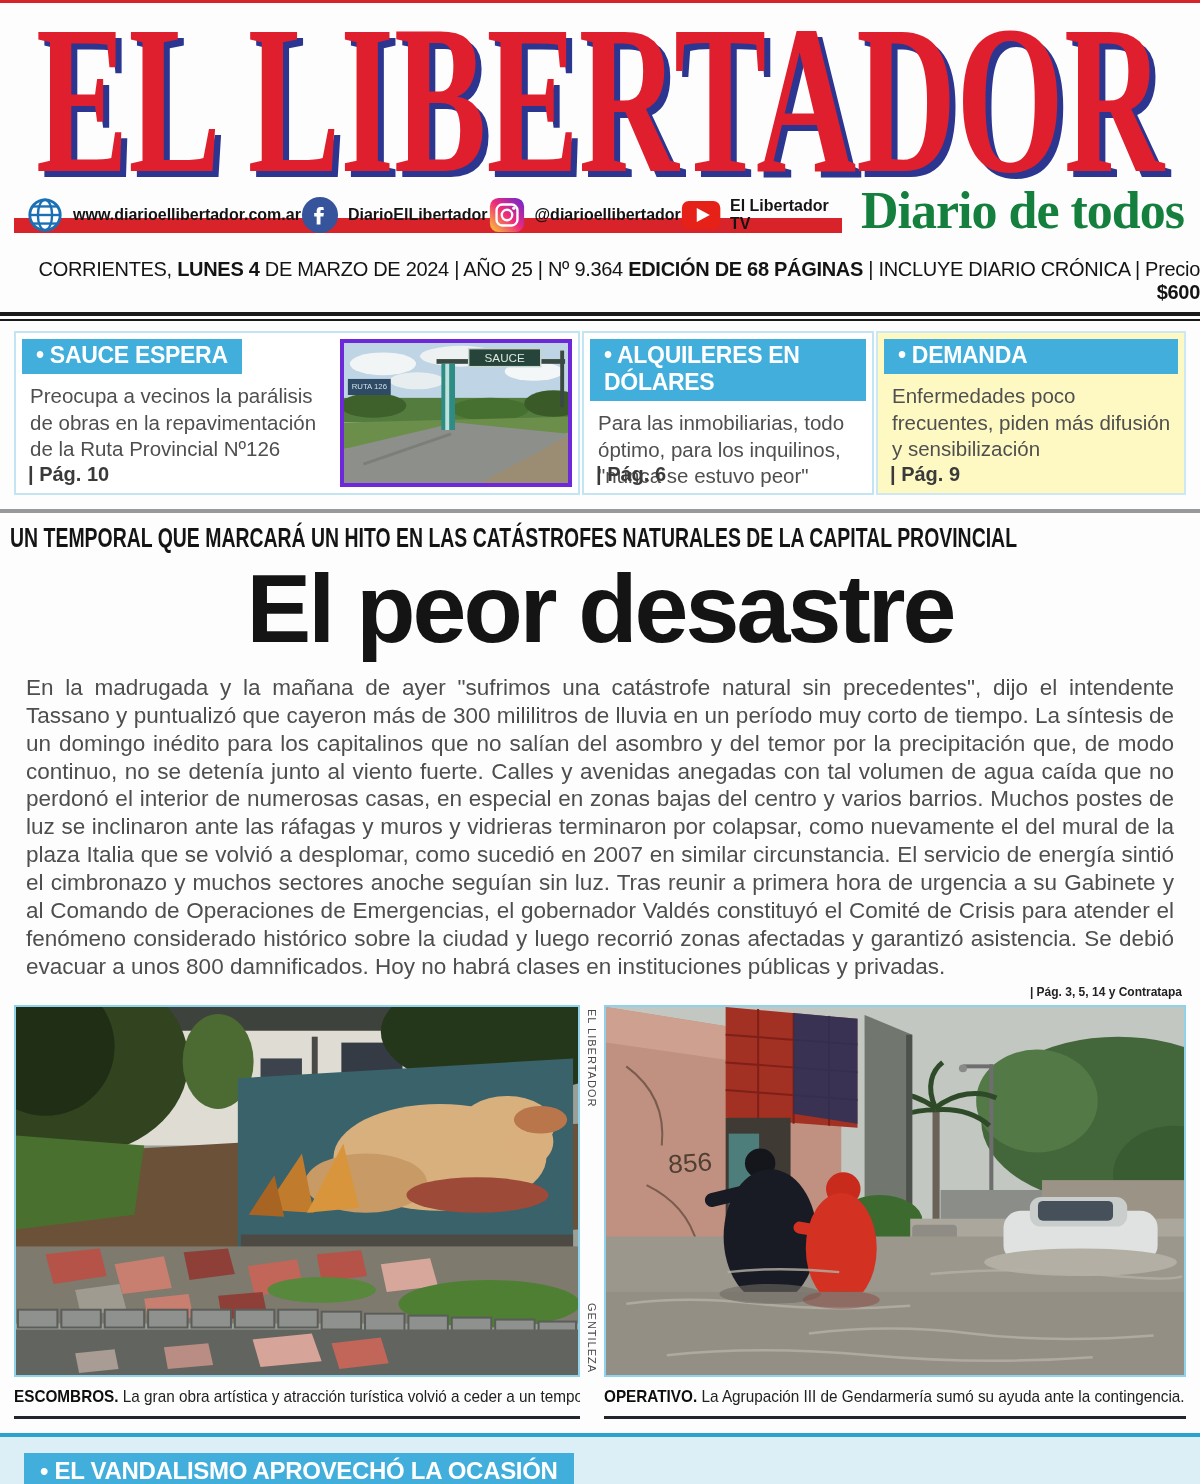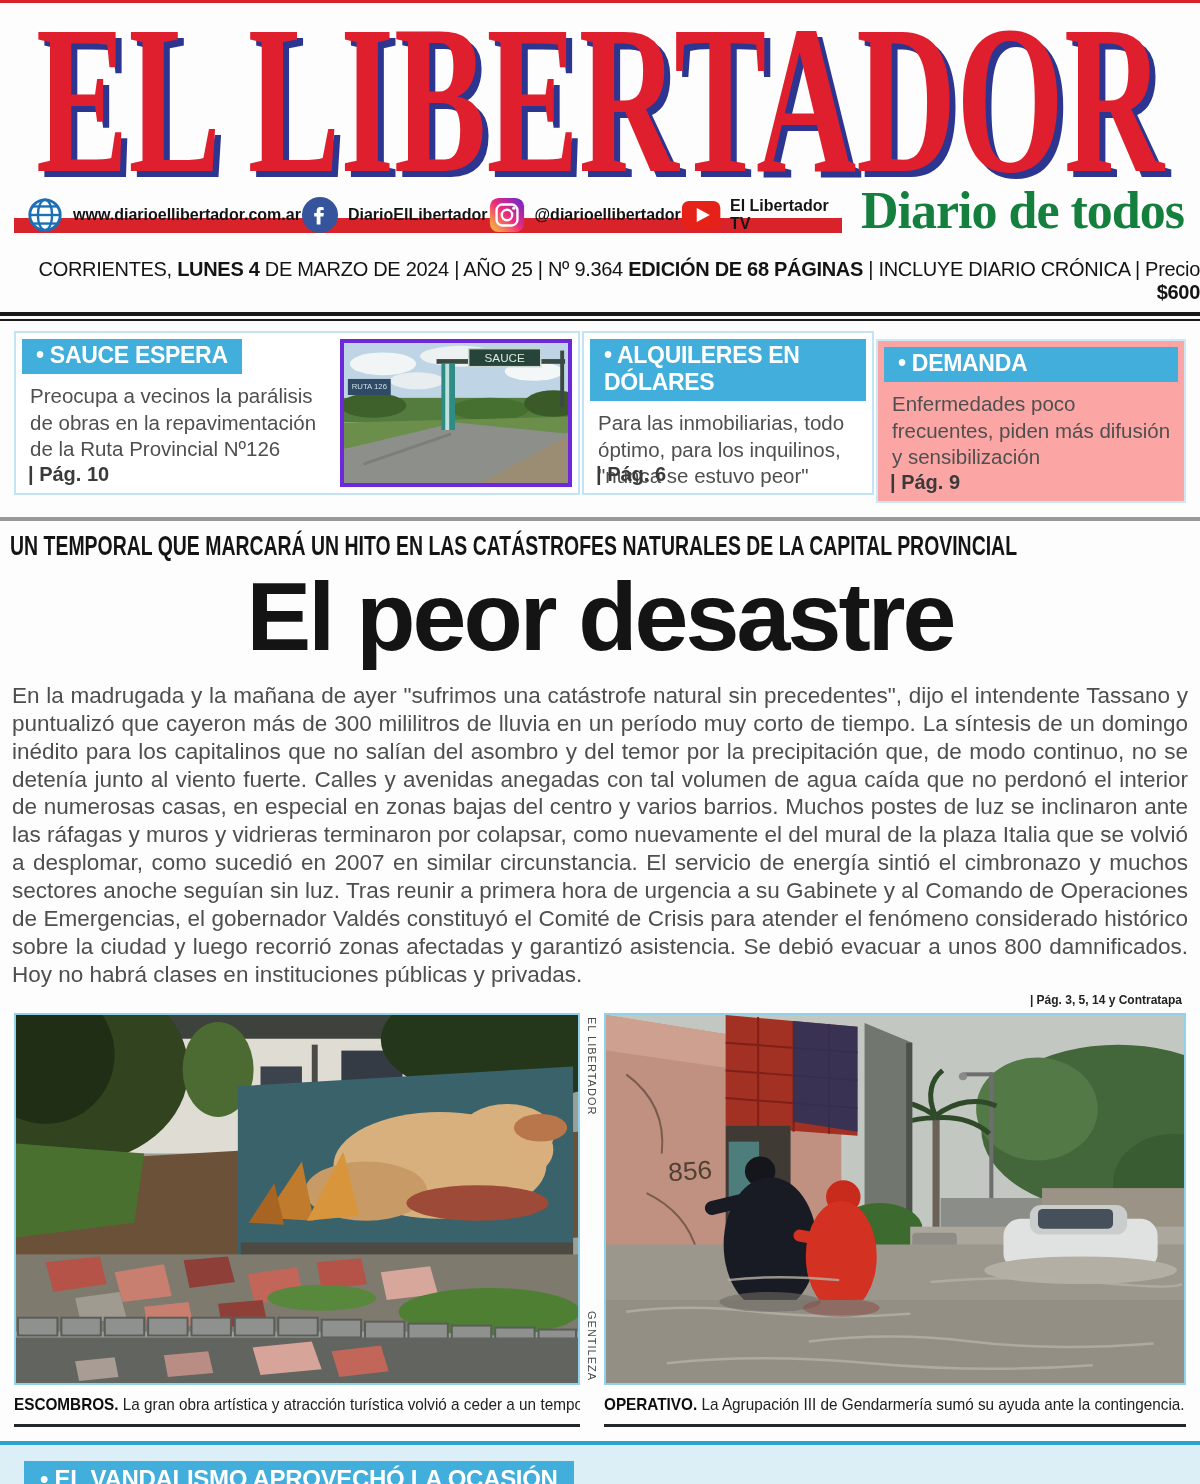--- a/index.html
+++ b/index.html
@@ -31,38 +31,38 @@
   .dateline { text-align:right; font-size:20px; color:#141414; padding:11px 0 8px; letter-spacing:-0.3px; }
   .dateline b { font-weight:bold; }
   .rule-thick { height:4px; background:#1A1A1A; margin:0 0 3px; }
   .rule-thin  { height:2px; background:#1A1A1A; }
 
   
   .teasers { display:flex; gap:2px; padding:10px 14px 6px; }
   .teaser { border:2px solid #C3E4F3; position:relative; height:164px; background:#fff; }
   .t1 { width:566px; }
   .t2 { width:292px; }
-  .t3 { flex:1; background:#fca5a5; border-color:#CDE7F4;margin-top:8px; }
+  .t3 { flex:1; background:#fef9c3; border-color:#CDE7F4; }
   .teaser-tag { display:inline-block; background:#41AEDC; color:#fff; font-weight:bold;
                 font-size:23px; padding:3px 14px 5px; margin:6px 0 0 6px; letter-spacing:-0.3px; }
   .t2 .teaser-tag, .t3 .teaser-tag { margin-right:6px; width:calc(100% - 12px); }
   .teaser-text { font-size:20.5px; color:#4F4F4F; line-height:1.3; padding:9px 12px 0 14px; }
   .t1 .teaser-text { width:330px; }
   .teaser-page { position:absolute; left:12px; bottom:7px; font-size:20px; font-weight:bold; color:#3A3A3A; }
   .teaser-photo { position:absolute; right:6px; top:6px; width:232px; height:148px; border:4px solid #6d28d9; }
   .teaser-photo svg { width:100%; height:100%; display:block; }
 
   .gray-rule { height:4px; background:#97999A; margin:8px 0 10px; }
 
   
   .kicker { padding-left:14px; font-size:27px; font-weight:700; color:#141414;
             transform:scaleX(.72); transform-origin:0 50%; width:139%; white-space:nowrap; }
   .headline { text-align:center; font-size:97px; font-weight:700; color:#141414;
               letter-spacing:-3px; line-height:1.05; margin:4px 0 14px; }
-  .body-text { padding:0 12px; font-size:22.5px; line-height:1.24; color:#4E4E4E; text-align:justify; }
+  .body-text { padding:0 26px; font-size:22.5px; line-height:1.24; color:#4E4E4E; text-align:justify; }
   .page-ref { text-align:right; padding:4px 18px 6px; font-size:12px; font-weight:bold; color:#222; }
 
   
   .photo-row { display:flex; padding:0 14px; height:372px; }
   .photo { border:2px solid #8FD2EC; background:#ccc; }
   .photo svg { width:100%; height:100%; display:block; }
   .photo-left { flex:0 0 566px; }
   .photo-right { flex:1; }
   .credits { width:24px; display:flex; flex-direction:column; justify-content:space-between;
              align-items:center; padding:4px 0; }

